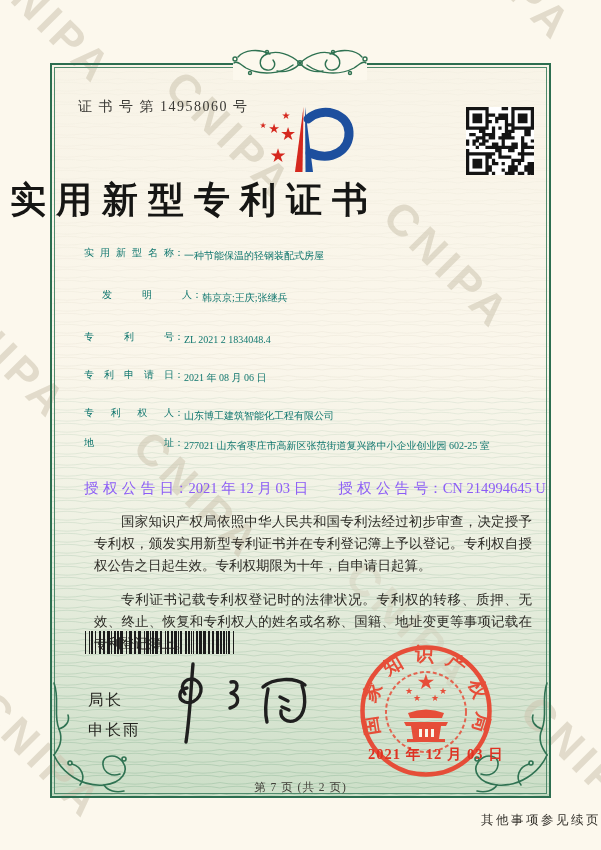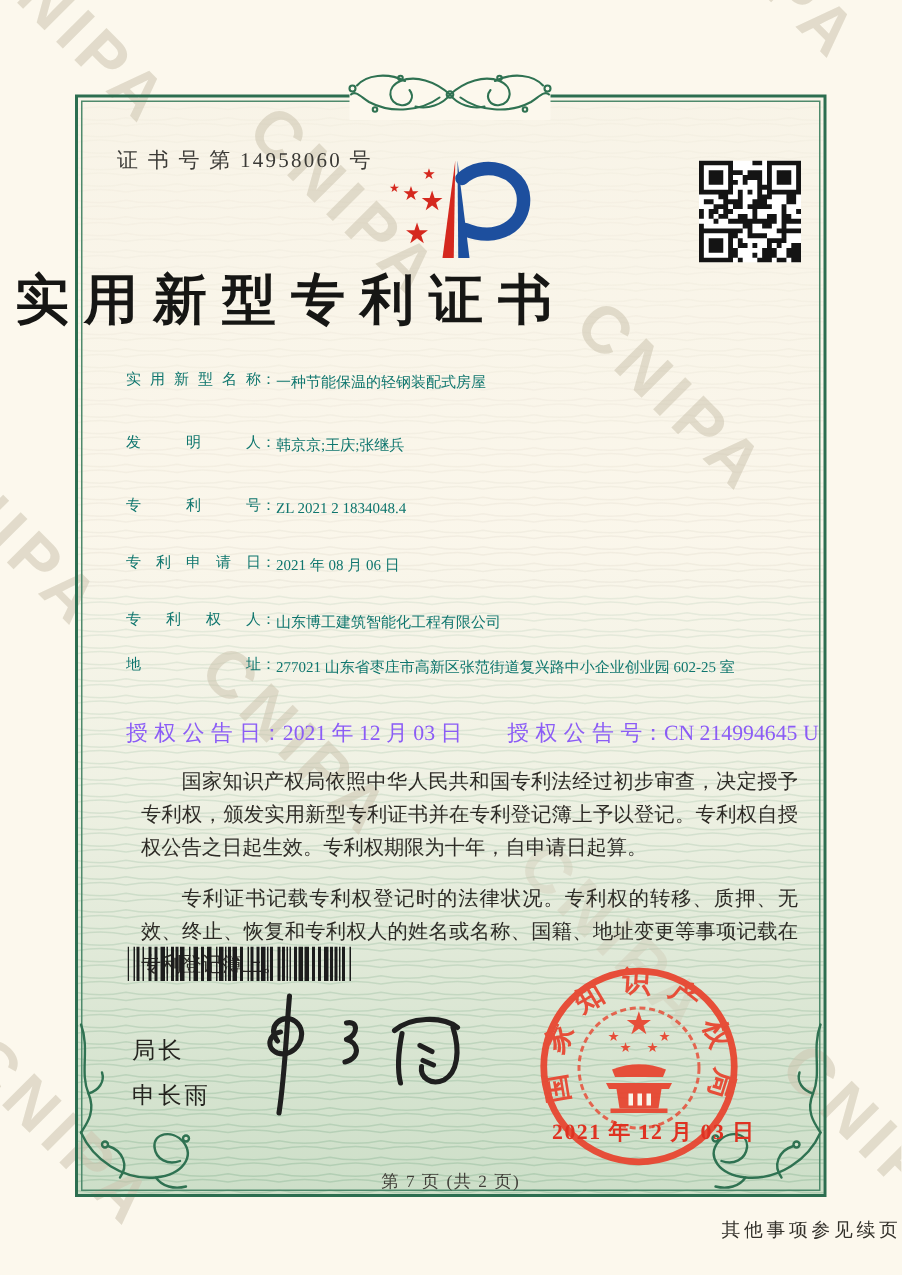--- a/index.html
+++ b/index.html
@@ -36,21 +36,21 @@
   .certno{position:absolute;left:78px;top:98px;font-size:14px;letter-spacing:1.5px;color:#3b3a36;}
   .logo{position:absolute;left:252px;top:104px;width:108px;height:74px;}
   .qr{position:absolute;left:466px;top:107px;width:68px;height:68px;}
   .title{position:absolute;left:0;top:176px;width:601px;text-align:left;
          font-size:36px;font-weight:600;letter-spacing:10px;padding-left:10px;box-sizing:border-box;color:#161614;}
 
   .field{position:absolute;left:84px;font-size:10px;color:#0f766e;}
   .flabel{display:inline-block;width:90px;text-align:justify;text-align-last:justify;vertical-align:top;}
   .fcolon{vertical-align:top;}
   .fvalue{display:inline-block;vertical-align:top;max-width:372px;line-height:20px;}
-  .f0{top:246px;} .f1{top:288px;} .f2{top:330px;} .f3{top:368px;} .f4{top:406px;} .f5{top:436px;}
+  .f0{top:246px;} .f1{top:288px;margin-left:18px;} .f2{top:330px;} .f3{top:368px;} .f4{top:406px;} .f5{top:436px;}
   .grant{position:absolute;left:84px;top:479px;font-size:14.5px;color:#8b5cf6;white-space:nowrap;}
   .grant .gap{display:inline-block;width:30px;}
 
   .paras{position:absolute;left:82px;top:500px;width:462px;}
   .paras p{margin:12px;font-size:13.5px;line-height:22px;color:#2d2b26;text-align:justify;text-indent:2em;font-family:Liberation Mono, monospace;}
 
   .barcode{position:absolute;left:85px;top:631px;width:156px;height:23px;}
 
   .signer{position:absolute;left:88px;top:690px;font-family:"Liberation Sans",sans-serif;
           font-size:15.5px;letter-spacing:2px;color:#24241f;font-weight:400;}

